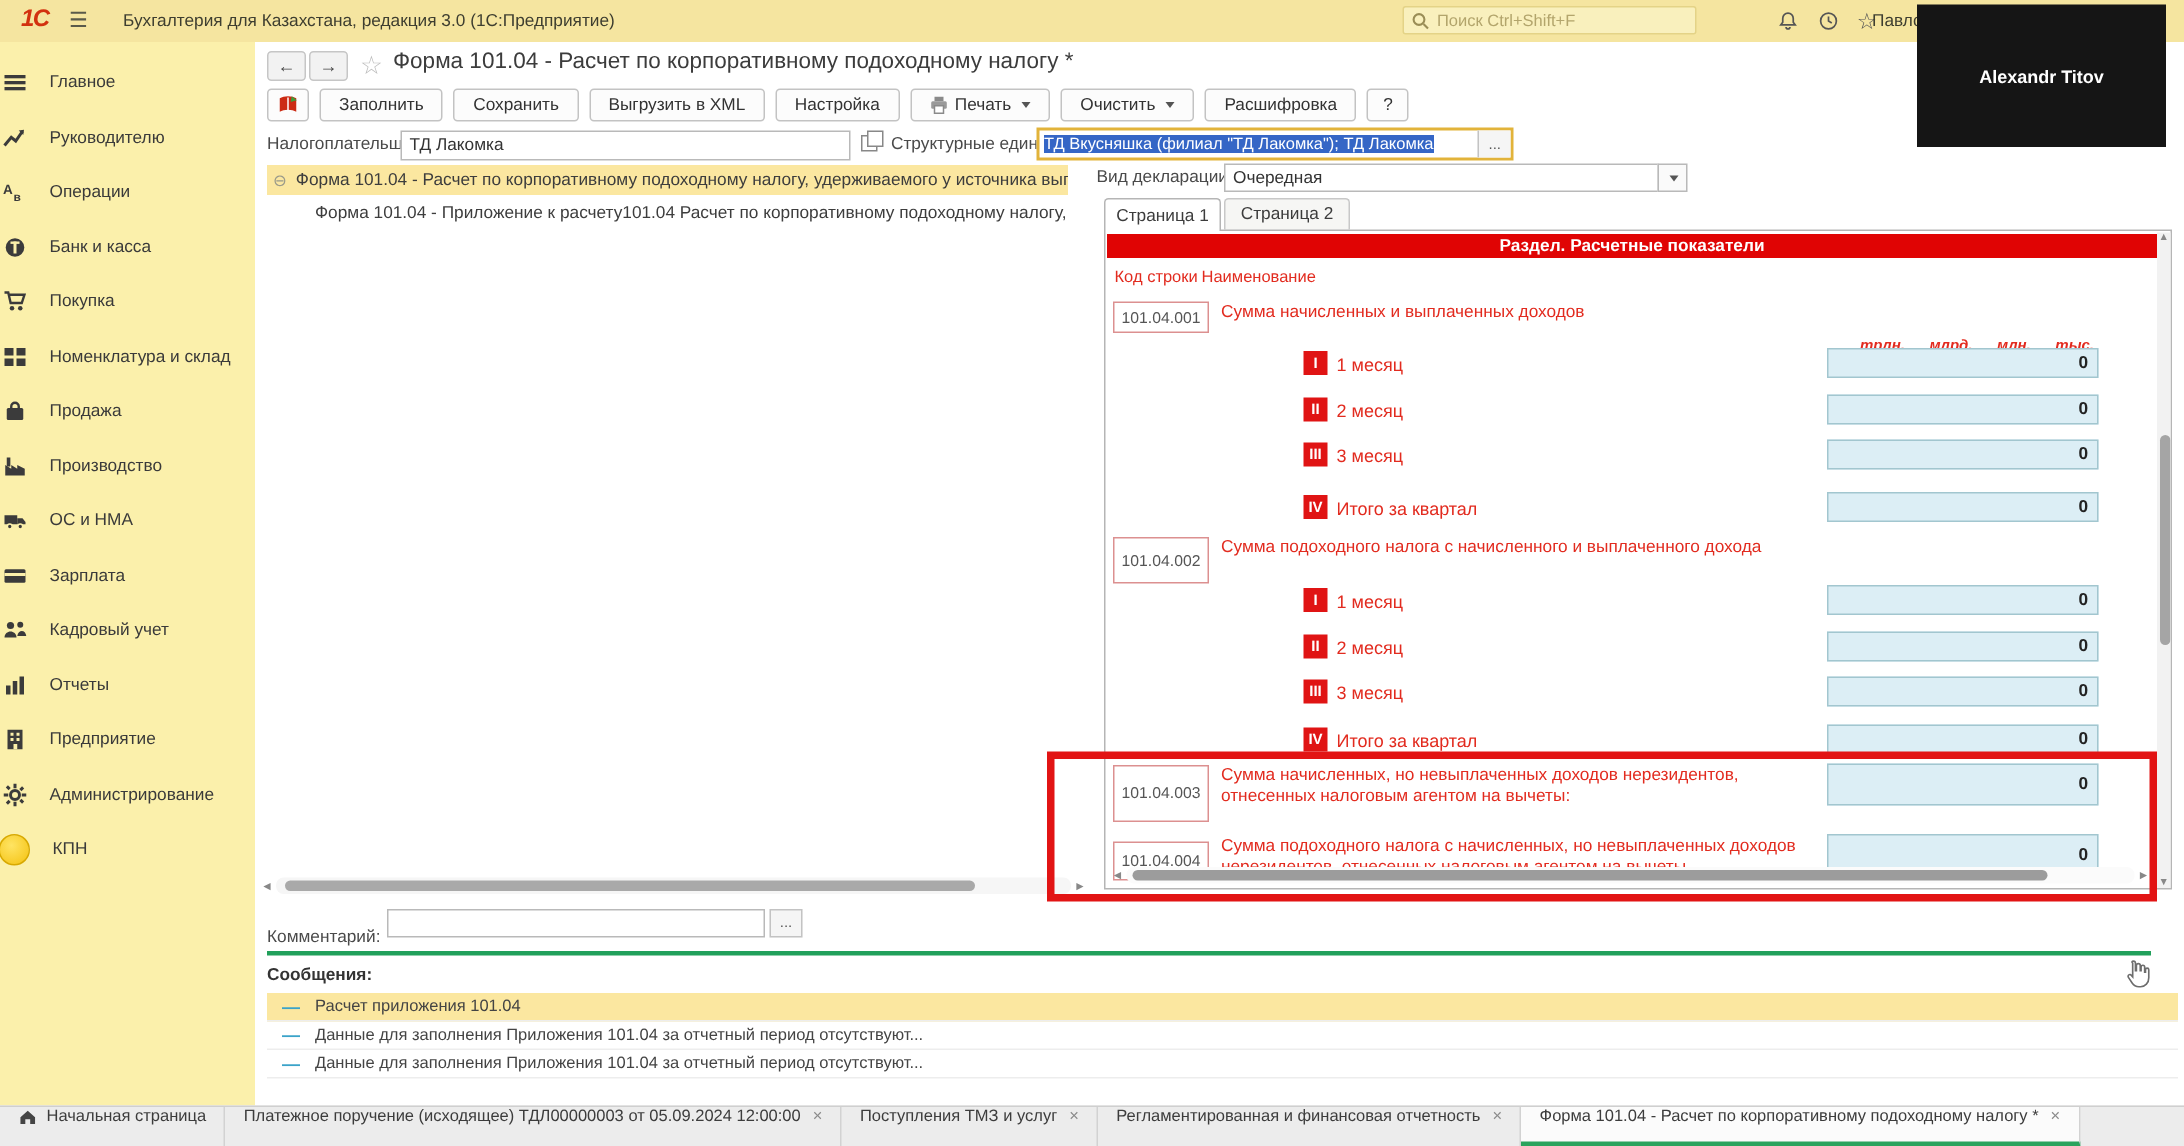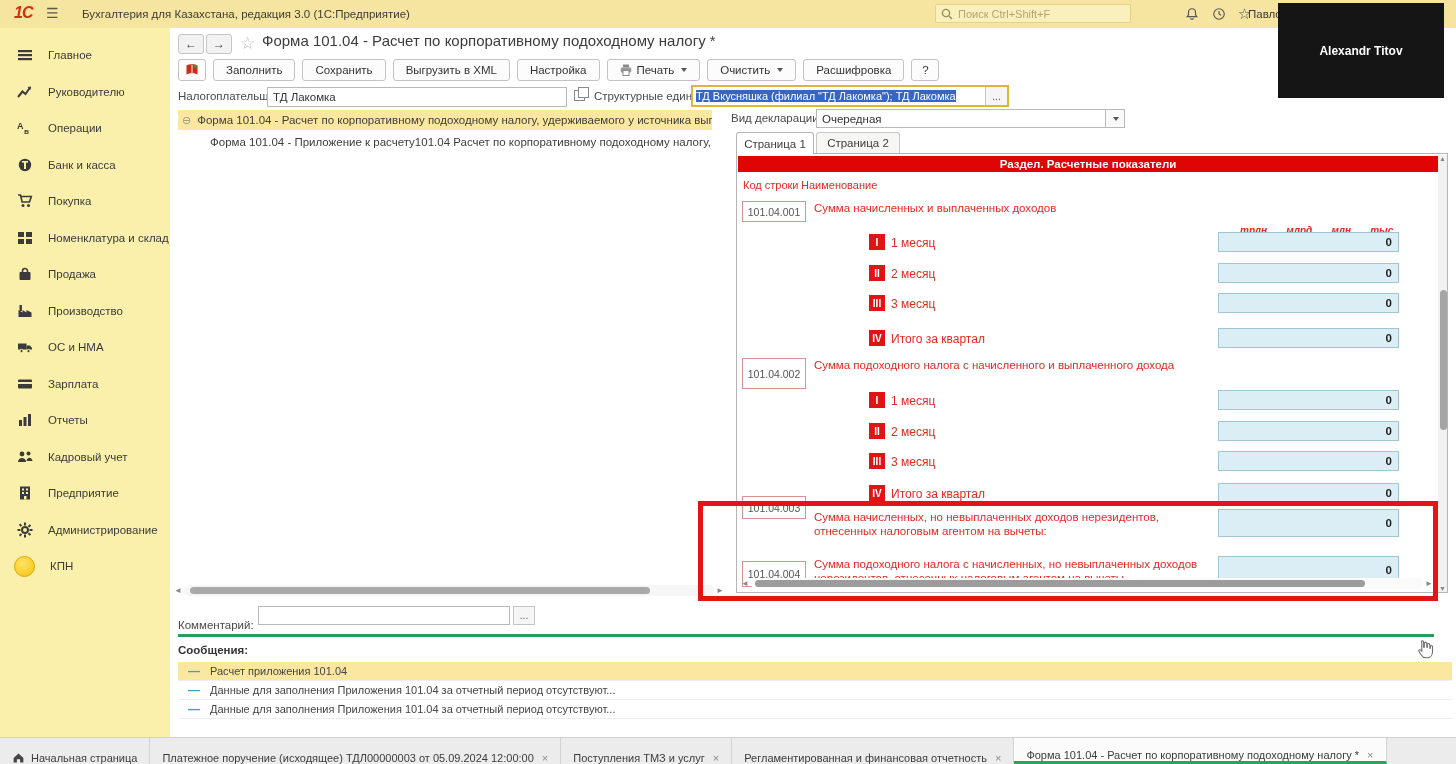--- a/index.html
+++ b/index.html
@@ -16,21 +16,21 @@
   .searchbox span { font-size:11px; color:#b3a56c; white-space:nowrap; }
   .topicon { top:5px; width:17px; height:17px; display:flex; align-items:center; justify-content:center; color:#555; }
   .username { left:1248px; top:8px; font-size:11.5px; color:#3e3e30; white-space:nowrap; }
 
   
   #overlay { left:1278px; top:3px; width:166px; height:95px; background:#151515; z-index:80; display:flex; align-items:center; justify-content:center; }
   #overlay span { color:#fff; font-weight:bold; font-size:12px; }
 
   
   #sidebar { left:0; top:28px; width:170px; height:709px; background:#fbf0ab; padding-top:9px; }
-  .side-item { display:flex; align-items:center; height:36.5px; padding-left:17px; gap:15px; cursor:pointer;text-align:center; }
+  .side-item { display:flex; align-items:center; height:36.5px; padding-left:2px; gap:15px; cursor:pointer;text-align:center; }
   .side-item svg { flex:0 0 16px; }
   .side-item .slabel { font-size:11.5px; color:#3a3a3a; }
   .kpn-circle { width:21px; height:21px; border-radius:50%; background:radial-gradient(circle at 40% 35%, #ffe463, #f4c211); border:1px solid #d8a900; margin-left:-3px; }
 
   
   #main { left:170px; top:28px; width:1286px; height:709px; background:#fff; }
 
   .navbtn { width:26px; height:20px; background:#f2f2f2; border:1px solid #c6c6c6; border-radius:3px; font-size:12px; color:#444; display:flex; align-items:center; justify-content:center; cursor:pointer; }
   .favstar { font-size:17px; color:#bdbdbd; }
   .formtitle { font-size:15px; color:#3c3c3c; white-space:nowrap; }
@@ -90,21 +90,21 @@
 
   
   .greenline { left:8px; top:606px; width:1256px; height:3px; background:#21a05b; }
   .msg-title { left:8px; top:616px; font-size:11.5px; font-weight:bold; color:#333; }
   .msg-row { left:8px; height:19px; width:1274px; display:flex; align-items:center; gap:10px; padding-left:10px; border-bottom:1px solid #ededed; cursor:pointer; }
   .msg-dash { color:#3ba3c9; font-size:12px; font-weight:bold; }
   .msg-txt { font-size:11px; color:#444; white-space:nowrap; }
 
   
   #taskbar { left:0; top:737px; width:1456px; height:27px; background:#ececec; border-top:1px solid #cfcfcf; display:flex; }
-  .ttab { height:100%; display:flex; align-items:flex-end; gap:6px; padding:0 12px; border-right:1px solid #d2d2d2; font-size:11px; color:#3c3c3c; white-space:nowrap; cursor:pointer; }
+  .ttab { height:100%; display:flex; align-items:flex-start; gap:6px; padding:0 12px; border-right:1px solid #d2d2d2; font-size:11px; color:#3c3c3c; white-space:nowrap; cursor:pointer; }
   .ttab .x { color:#8a8a8a; font-size:11px; margin-left:2px; }
   .ttab-active { background:#fbfbfb; border-bottom:3px solid #2aa35d; }
 
   .cursor { left:1414px; top:637px; z-index:70; pointer-events:none; }
 </style>
 </head>
 <body>
 
 <div id="screen">
 
@@ -212,34 +212,34 @@
     </div>
     <div class="side-item">
       <svg width="16" height="16" viewBox="0 0 16 16">
           <rect x="1" y="3.5" width="14" height="9" rx="1" fill="#3b3b3b"></rect>
           <rect x="1" y="6" width="14" height="2" fill="#fbf0ab"></rect>
         </svg>
       <span class="slabel">Зарплата</span>
     </div>
     <div class="side-item">
       <svg width="16" height="16" viewBox="0 0 16 16">
-          <rect x="2" y="8" width="3" height="6" fill="#3b3b3b"></rect>
-          <rect x="6.5" y="5" width="3" height="9" fill="#3b3b3b"></rect>
-          <rect x="11" y="2" width="3" height="12" fill="#3b3b3b"></rect>
-        </svg>
-      <span class="slabel">Отчеты</span>
-    </div>
-    <div class="side-item">
-      <svg width="16" height="16" viewBox="0 0 16 16">
           <circle cx="5" cy="5" r="2.4" fill="#3b3b3b"></circle>
           <path d="M1 13c0-2.5 2-4 4-4s4 1.5 4 4z" fill="#3b3b3b"></path>
           <circle cx="11.5" cy="4.5" r="2" fill="#3b3b3b"></circle>
           <path d="M9.5 12c.3-2.2 1.8-3.3 3-3.3 1.5 0 2.8 1.3 3 3.3z" fill="#3b3b3b"></path>
         </svg>
       <span class="slabel">Кадровый учет</span>
+    </div>
+    <div class="side-item">
+      <svg width="16" height="16" viewBox="0 0 16 16">
+          <rect x="2" y="8" width="3" height="6" fill="#3b3b3b"></rect>
+          <rect x="6.5" y="5" width="3" height="9" fill="#3b3b3b"></rect>
+          <rect x="11" y="2" width="3" height="12" fill="#3b3b3b"></rect>
+        </svg>
+      <span class="slabel">Отчеты</span>
     </div>
     <div class="side-item">
       <svg width="16" height="16" viewBox="0 0 16 16">
           <rect x="3" y="1.5" width="10" height="13" fill="#3b3b3b"></rect>
           <rect x="5" y="3.5" width="2" height="2" fill="#fbf0ab"></rect>
           <rect x="9" y="3.5" width="2" height="2" fill="#fbf0ab"></rect>
           <rect x="5" y="7" width="2" height="2" fill="#fbf0ab"></rect>
           <rect x="9" y="7" width="2" height="2" fill="#fbf0ab"></rect>
           <rect x="7" y="11" width="2.5" height="3.5" fill="#fbf0ab"></rect>
         </svg>
@@ -401,21 +401,21 @@
         <span class="rowlbl" style="top:301px;">3 месяц</span>
         <div class="cyan" style="top:297px; height:20px;">0</div>
       </div>
       <div>
         <span class="rnum" style="top:331px;">IV</span>
         <span class="rowlbl" style="top:333px;">Итого за квартал</span>
         <div class="cyan" style="top:329px; height:20px;">0</div>
       </div>
 
       <div>
-        <div class="codebox" style="top:342px; height:23px;">101.04.003</div>
+        <div class="codebox" style="top:356px; height:38px;">101.04.003</div>
         <div class="flat-title" style="top:356px;">Сумма начисленных, но невыплаченных доходов нерезидентов, отнесенных налоговым агентом на вычеты:</div>
         <div class="cyan" style="top:355px; height:28px;">0</div>
       </div>
 
       <div>
         <div class="codebox" style="top:407px; height:26px;">101.04.004</div>
         <div class="flat-title" style="top:403px;">Сумма подоходного налога с начисленных, но невыплаченных доходов нерезидентов, отнесенных налоговым агентом на вычеты</div>
         <div class="cyan" style="top:402px; height:28px;">0</div>
       </div>
 

